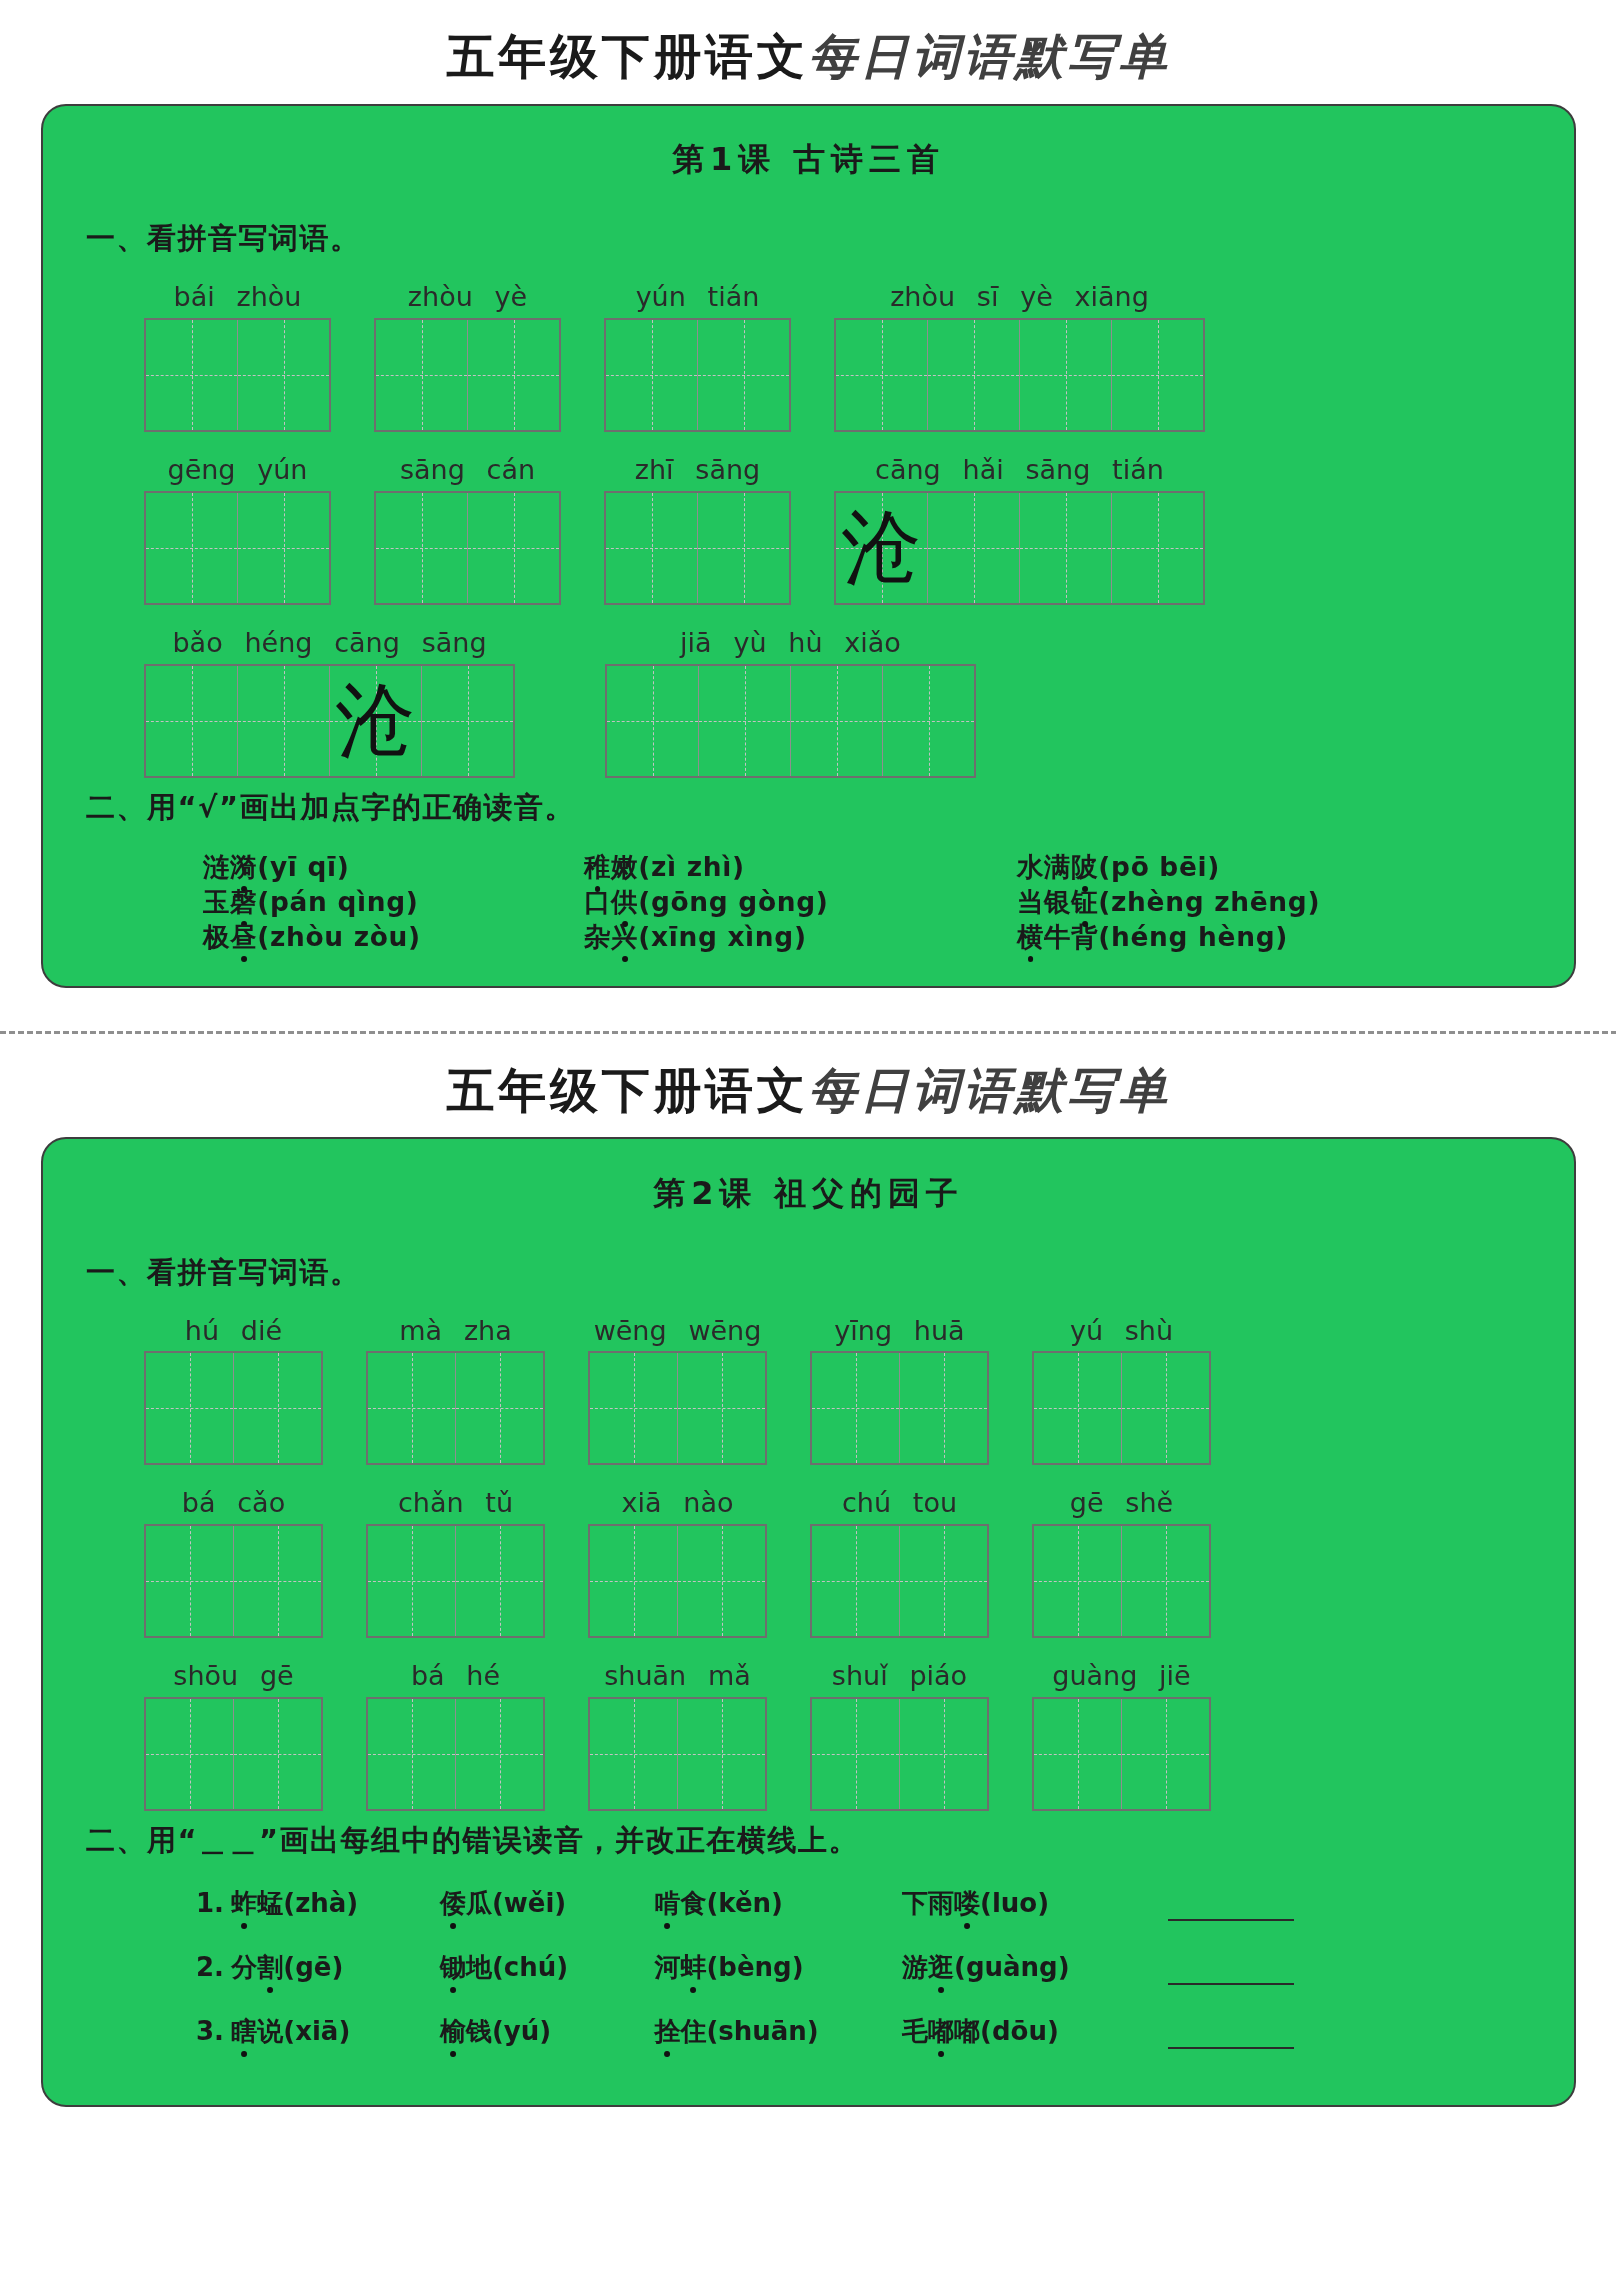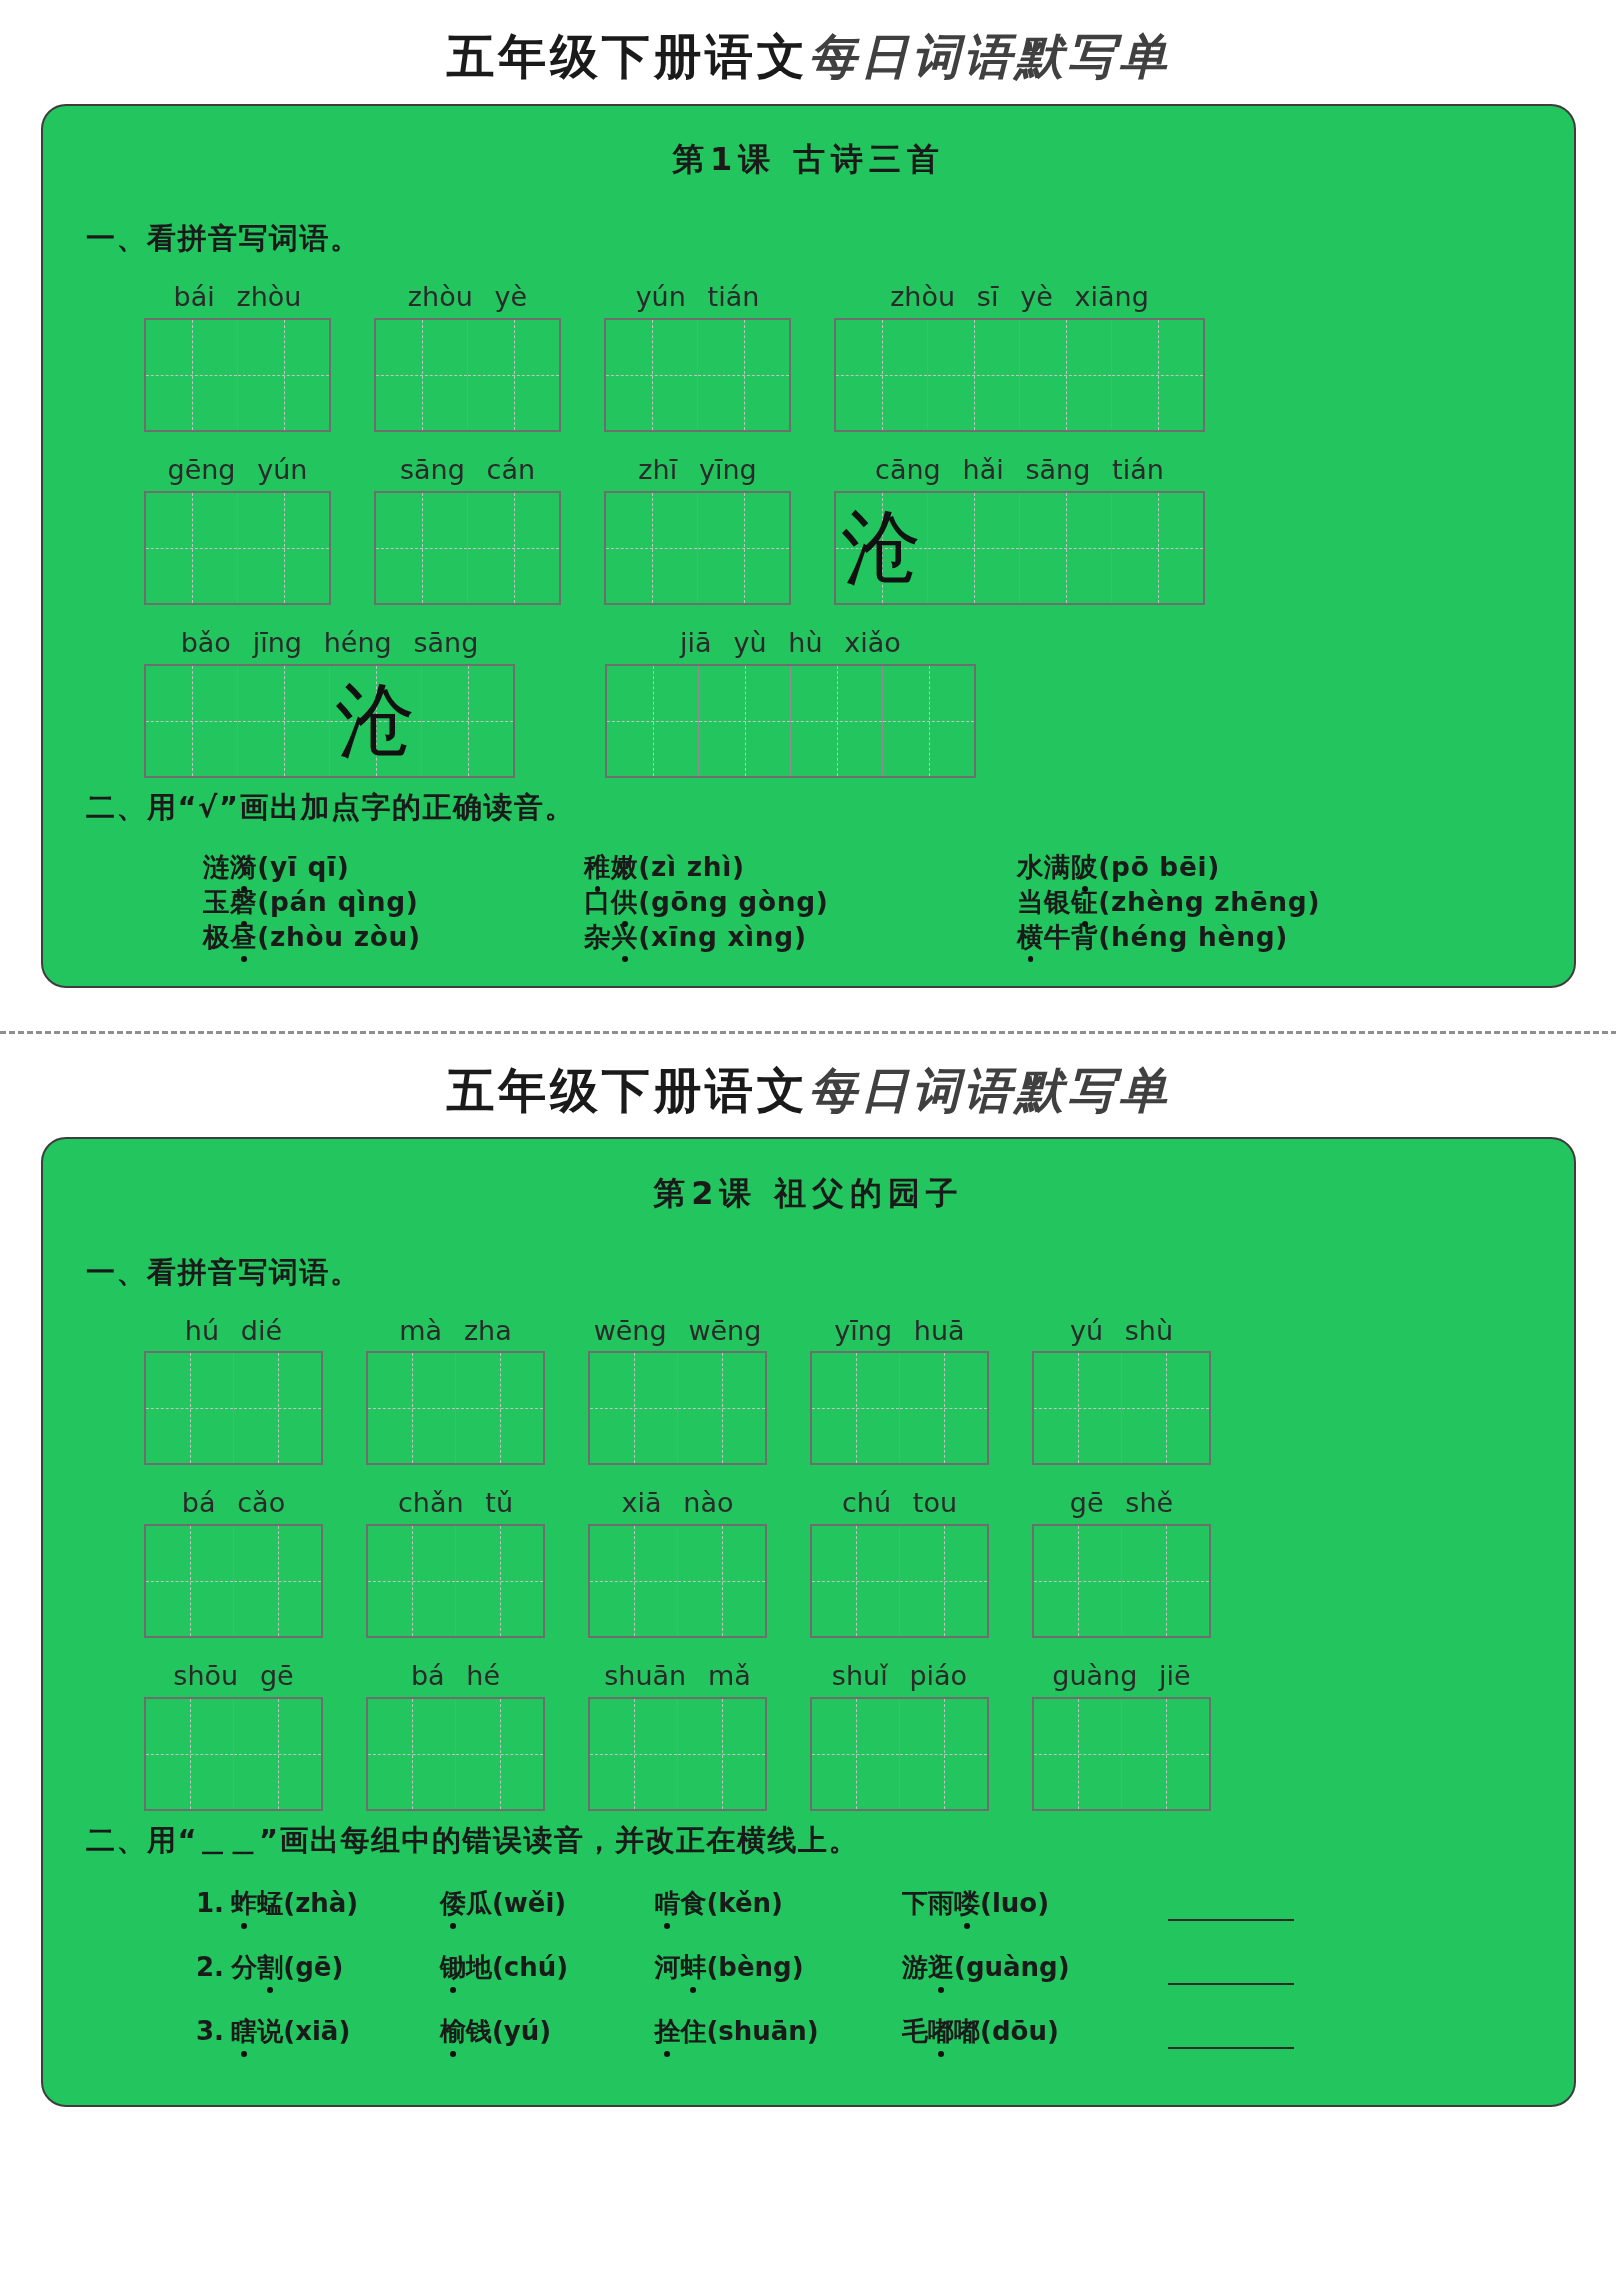--- a/index.html
+++ b/index.html
@@ -159,42 +159,42 @@
         </div>
     </div>
     <div class="pgroup">
       <div class="pinyin">sāng cán</div>
       <div class="grid">
           <div class="cell"></div>
           <div class="cell"></div>
         </div>
     </div>
     <div class="pgroup">
-      <div class="pinyin">zhī  yīng</div>
+      <div class="pinyin">zhī  sāng</div>
       <div class="grid">
           <div class="cell"></div>
           <div class="cell"></div>
         </div>
     </div>
     <div class="pgroup">
       <div class="pinyin">cāng  hǎi  sāng  tián</div>
       <div class="grid">
           <div class="cell">
             <span class="prefill">沧</span>
           </div>
           <div class="cell"></div>
           <div class="cell"></div>
           <div class="cell"></div>
         </div>
     </div>
   </div>
 
   <div class="prow">
     <div class="pgroup">
-      <div class="pinyin">bǎo jīng héng sāng</div>
+      <div class="pinyin">bǎo héng cāng sāng</div>
       <div class="grid">
           <div class="cell"></div>
           <div class="cell"></div>
           <div class="cell">
             <span class="prefill">沧</span>
           </div>
           <div class="cell"></div>
         </div>
     </div>
     <div class="pgroup gap-lg">

